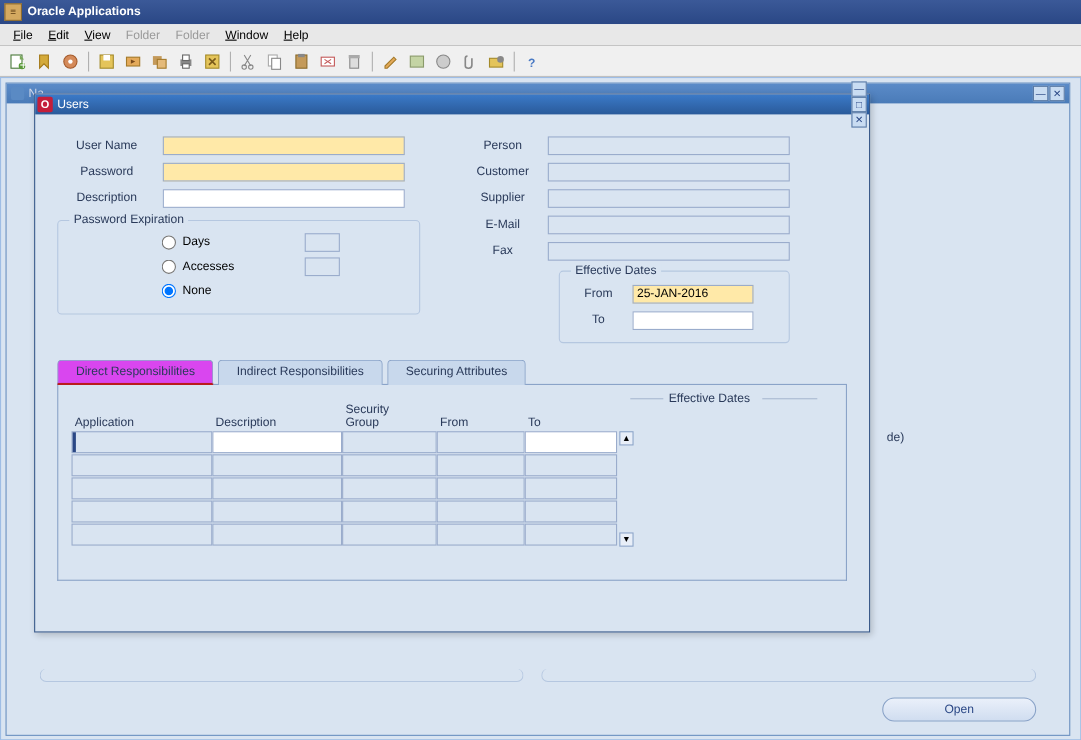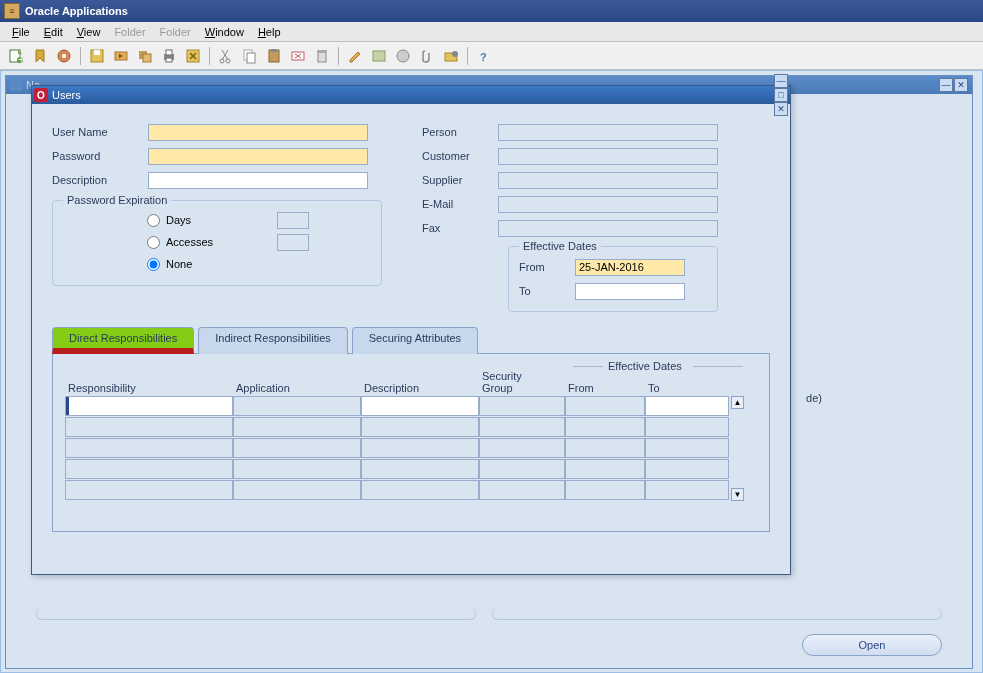--- a/index.html
+++ b/index.html
@@ -163,21 +163,21 @@
     gap: 4px;
   }
   .field-row {
     display: flex;
     align-items: center;
     gap: 6px;
     height: 20px;
   }
   .field-row label {
     width: 90px;
-    text-align: left;
+    text-align: center;
     color: #2a3a5a;
   }
   .right-col .field-row label { width: 70px; }
   .field-input {
     width: 220px;
     height: 17px;
     border: 1px solid #9aaccc;
     background: #fff;
     padding: 0 3px;
     font-size: 11px;
@@ -251,22 +251,22 @@
     border: 1px solid #8aa3c8;
     border-bottom: none;
     border-radius: 4px 4px 0 0;
     margin-right: 4px;
     cursor: pointer;
     color: #2a3a5a;
     position: relative;
     bottom: -1px;
   }
   .tab.active {
-    background: #84cc16;
-    border-bottom: 6px solid #b91c1c;
+    background: #d946ef;
+    border-bottom: 2px solid #b91c1c;
   }
   
   .tab-panel {
     border: 1px solid #8aa3c8;
     border-top: none;
     padding: 10px 12px;
     height: 178px;
     background: #d9e4f1;
   }
   
@@ -620,28 +620,20 @@
 
       <div class="tab-panel" style="position:relative;">
 
         <span class="eff-line" style="left:520px; top:12px; width:30px;"></span>
         <span class="eff-dates-header" style="left:555px; top:6px;">Effective Dates</span>
         <span class="eff-line" style="left:640px; top:12px; width:50px;"></span>
 
         <div class="grid-container" style="position:relative;">
           <div class="grid-marker" style="left:1px; top:33px;"></div>
 
-          <div class="grid-col col-resp">
-            <div class="grid-header">Responsibility</div>
-            <input class="grid-cell" style="">
-            <div class="grid-cell inactive"></div>
-            <div class="grid-cell inactive"></div>
-            <div class="grid-cell inactive"></div>
-            <div class="grid-cell inactive"></div>
-          </div>
           <div class="grid-col col-app">
             <div class="grid-header">Application</div>
             <div class="grid-cell inactive"></div>
             <div class="grid-cell inactive"></div>
             <div class="grid-cell inactive"></div>
             <div class="grid-cell inactive"></div>
             <div class="grid-cell inactive"></div>
           </div>
           <div class="grid-col col-desc">
             <div class="grid-header">Description</div>

